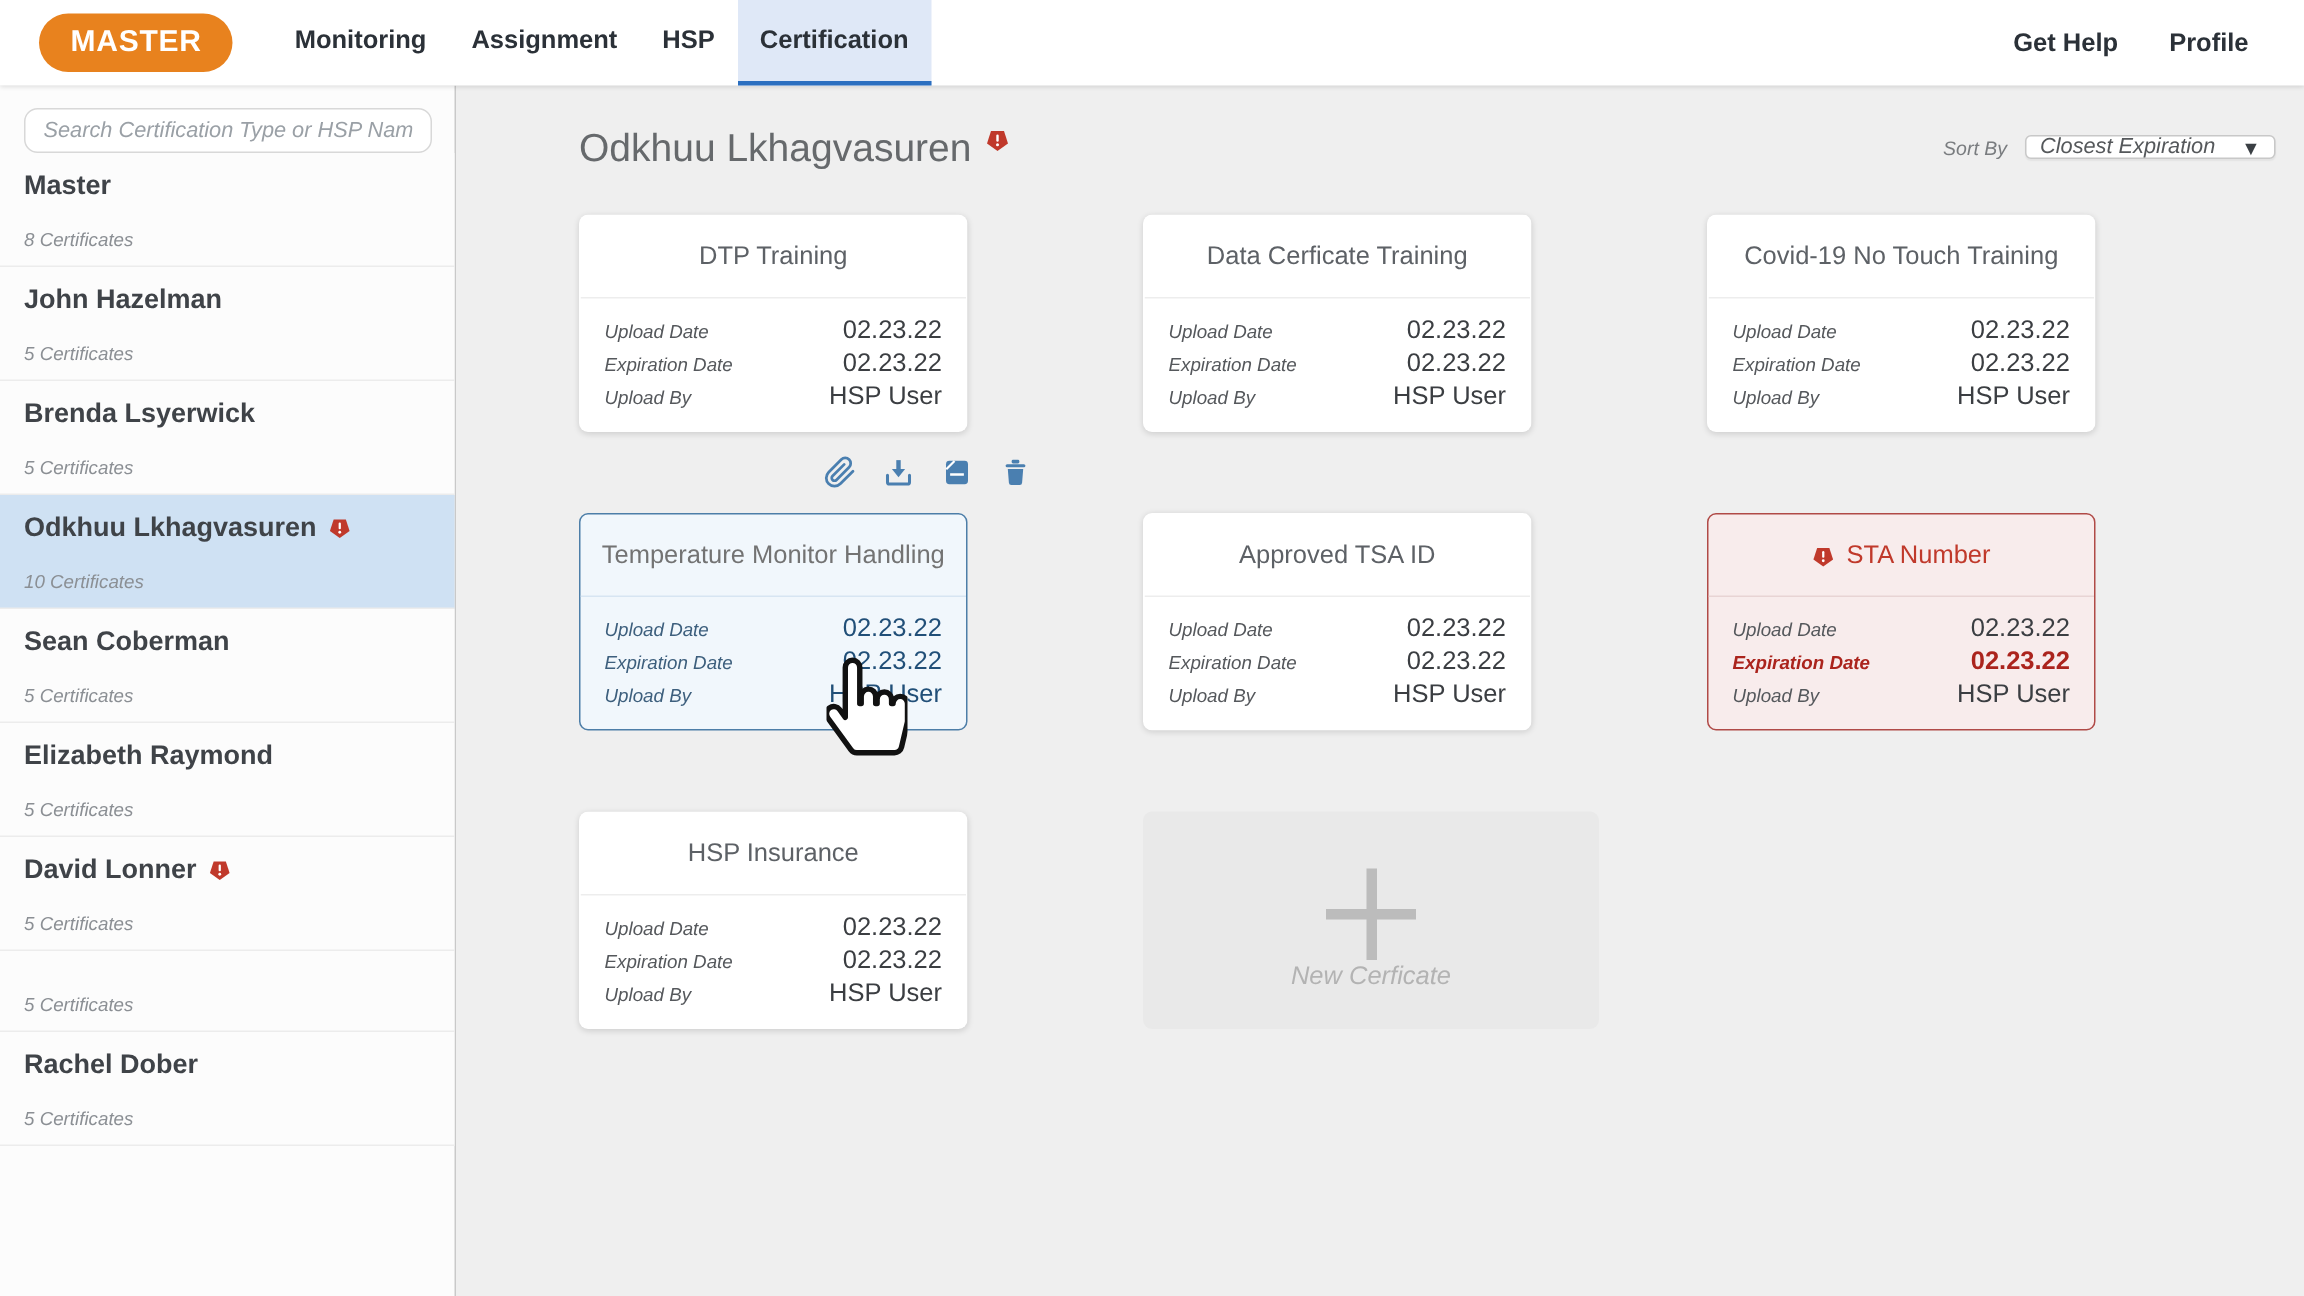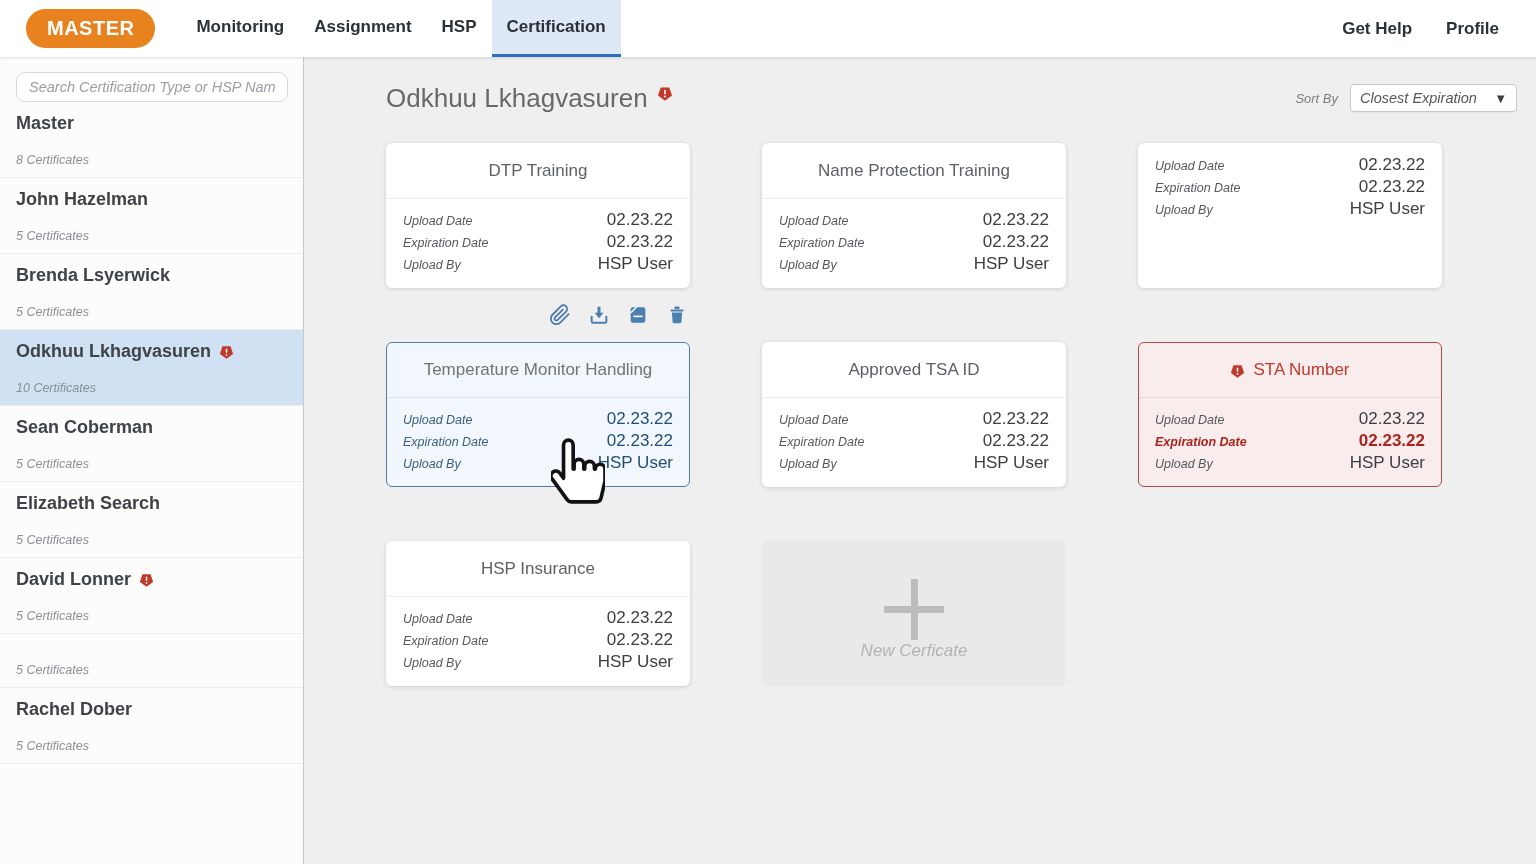--- a/index.html
+++ b/index.html
@@ -51,35 +51,35 @@
   .sb-name { font-weight:bold; font-size:18px; color:#3f4348; display:flex; align-items:center; gap:8px; line-height:22px; }
   .sb-count { font-style:italic; font-size:12.5px; color:#8b8f94; margin-top:19px; line-height:15px; }
 
   
   .main { position:absolute; left:304px; top:57px; right:0; bottom:0; }
   .main-header { display:flex; align-items:center; padding:26px 19px 0 82px; }
   .page-title { font-size:26px; color:#66696c; display:flex; align-items:flex-start; gap:9px; line-height:30px; }
   .sort { margin-left:auto; display:flex; align-items:center; gap:12px; }
   .sort-label { font-style:italic; font-size:13px; color:#797c7f; }
   .sort-box {
-    width:167px; height:28px; border:1px solid #c8c8c8; border-radius:4px; background:#fff;
+    width:167px; height:16px; border:1px solid #c8c8c8; border-radius:4px; background:#fff;
     display:flex; align-items:center; justify-content:space-between; padding:0 9px;
     font-style:italic; font-size:14.5px; color:#55585b; cursor:pointer;
     box-shadow:0 1px 1px rgba(0,0,0,.05);
   }
   .sort-caret { font-style:normal; font-size:13px; color:#3a3f44; }
 
   .grid {
     margin:30px 0 0 82px; display:grid;
     grid-template-columns:repeat(3, 304px); column-gap:72px; row-gap:54px;
   }
   .cell { position:relative; height:145px; }
 
   .card {
-    width:304px; height:145px; background:#fff; border-radius:6px;
+    width:259px; height:145px; background:#fff; border-radius:6px;
     box-shadow:0 1px 4px rgba(0,0,0,.14); cursor:pointer; overflow:hidden;
     border:1px solid transparent;
   }
   .card-header {
     height:55px; display:flex; align-items:center; justify-content:center; gap:8px;
     border-bottom:1px solid #ededed; font-size:17px; color:#5d6166;
   }
   .card-body { padding:11px 16px 0; }
   .card-row { display:flex; justify-content:space-between; align-items:baseline; height:22px; }
   .row-label { font-style:italic; font-size:12.5px; color:#55585c; }
@@ -166,21 +166,21 @@
     <div class="sb-count">10 Certificates</div>
   </div>
   <div class="sb-item">
     <div class="sb-name">
         <span>Sean Coberman</span>
       </div>
     <div class="sb-count">5 Certificates</div>
   </div>
   <div class="sb-item">
     <div class="sb-name">
-        <span>Elizabeth Search</span>
+        <span>Elizabeth Raymond</span>
       </div>
     <div class="sb-count">5 Certificates</div>
   </div>
   <div class="sb-item">
     <div class="sb-name">
       <span>David Lonner</span>
       <svg class="alert-badge" width="15" height="15" viewBox="0 0 24 24">
           <polygon points="12,23.5 1.5,15.9 5.5,3.6 18.5,3.6 22.5,15.9" fill="#C0392B"></polygon>
           <rect x="10.8" y="7" width="2.4" height="7.2" rx="1.2" fill="#fff"></rect>
           <circle cx="12" cy="17.3" r="1.5" fill="#fff"></circle>
@@ -235,40 +235,41 @@
           <div class="card-row">
               <span class="row-label">Upload By</span>
               <span class="row-value">HSP User</span>
             </div>
         </div>
       </div>
     </div>
 
     <div class="cell">
       <div class="card">
-        <div class="card-header">Name Protection Training</div>
+        <div class="card-header">Data Cerficate Training</div>
         <div class="card-body">
           <div class="card-row">
               <span class="row-label">Upload Date</span>
               <span class="row-value">02.23.22</span>
             </div>
           <div class="card-row">
               <span class="row-label">Expiration Date</span>
               <span class="row-value">02.23.22</span>
             </div>
           <div class="card-row">
               <span class="row-label">Upload By</span>
               <span class="row-value">HSP User</span>
             </div>
         </div>
       </div>
     </div>
 
     <div class="cell">
       <div class="card">
+        <div class="card-header">Covid-19 No Touch Training</div>
         <div class="card-body">
           <div class="card-row">
               <span class="row-label">Upload Date</span>
               <span class="row-value">02.23.22</span>
             </div>
           <div class="card-row">
               <span class="row-label">Expiration Date</span>
               <span class="row-value">02.23.22</span>
             </div>
           <div class="card-row">

